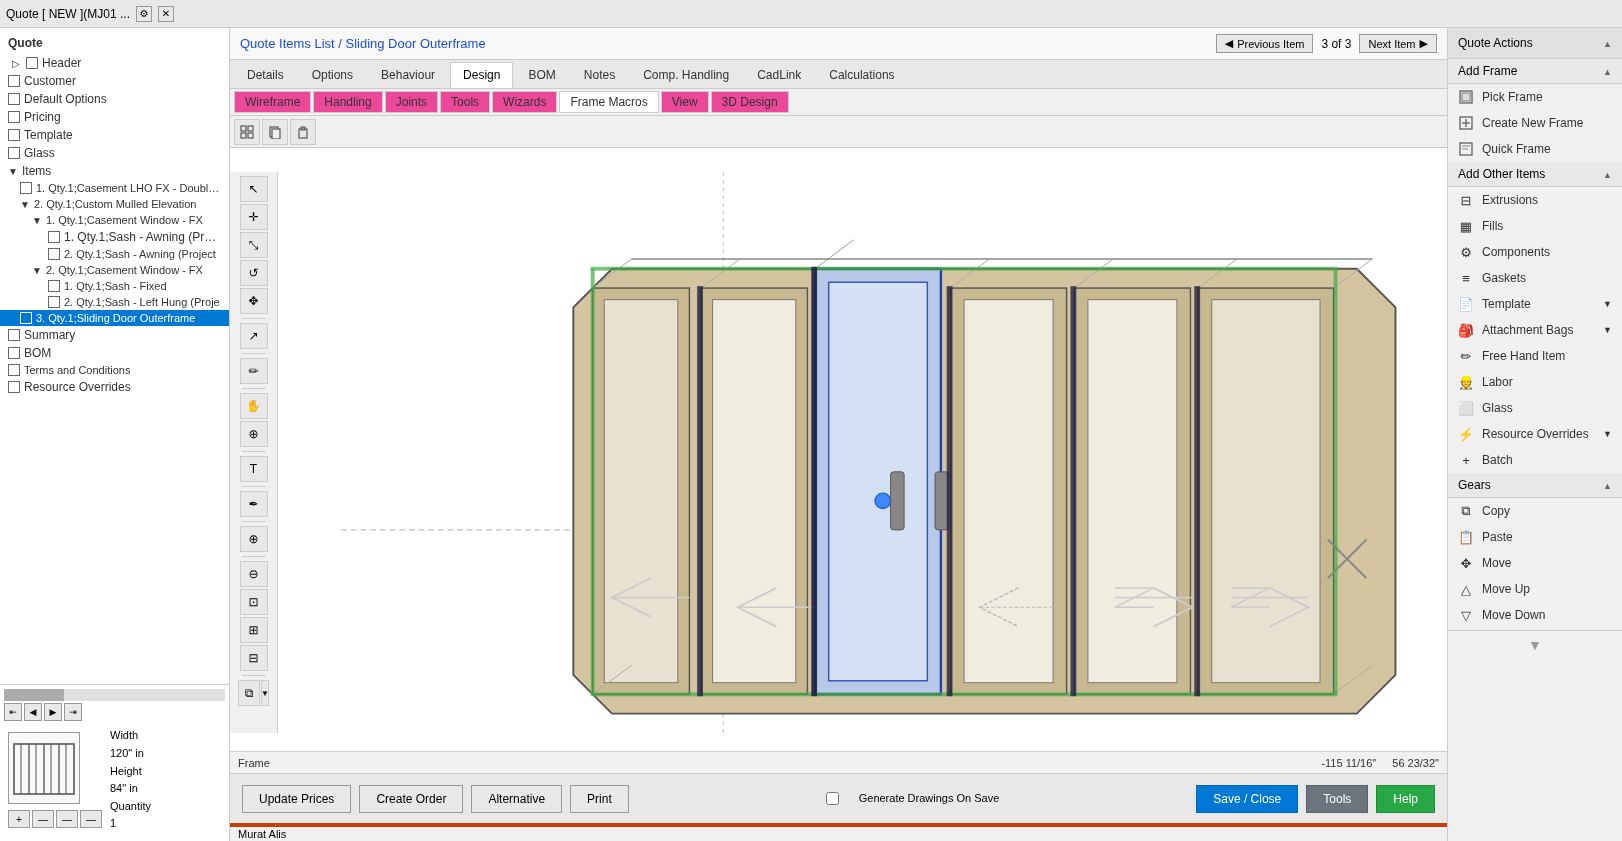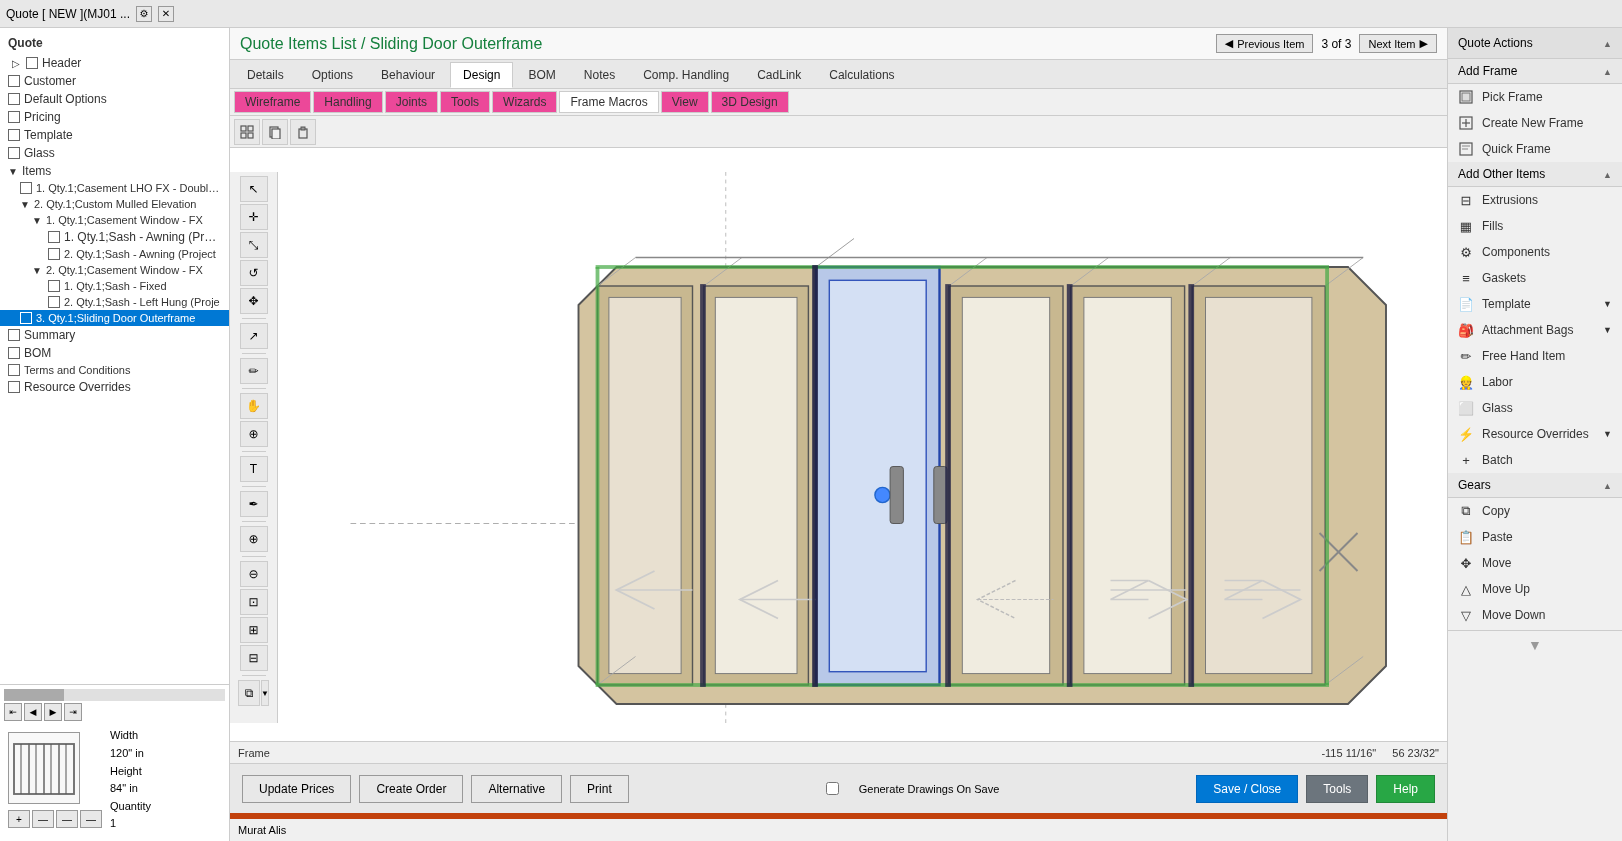--- a/index.html
+++ b/index.html
@@ -45,21 +45,21 @@
     .preview-ctrl { background: #e8e8e8; border: 1px solid #999; width: 22px; height: 18px; font-size: 10px; cursor: pointer; display: flex; align-items: center; justify-content: center; }
 
     
     .center-content { flex: 1; display: flex; flex-direction: column; background: #fff; }
 
     
     .header-bar {
       display: flex; align-items: center; justify-content: space-between;
       padding: 6px 10px; border-bottom: 1px solid #ccc; background: #f8f8f8;
     }
-    .breadcrumb { font-size: 16px; color: #15803d; }
+    .breadcrumb { font-size: 13px; color: #1d4ed8; }
     .nav-controls { display: flex; align-items: center; gap: 8px; font-size: 12px; }
     .nav-btn { background: #e8e8e8; border: 1px solid #999; padding: 2px 8px; cursor: pointer; font-size: 11px; display: flex; align-items: center; gap: 4px; }
 
     
     .tab-bar {
       display: flex; background: #e8e8e8; border-bottom: 1px solid #ccc;
       padding: 0 4px;
     }
     .tab {
       padding: 5px 12px; cursor: pointer; font-size: 12px; color: #333;
@@ -125,42 +125,42 @@
     .bottom-left { display: flex; gap: 8px; align-items: center; }
     .bottom-btn {
       padding: 6px 16px; font-size: 12px; cursor: pointer; border: 1px solid #999;
       background: #e8e8e8;
     }
     .bottom-center { display: flex; align-items: center; gap: 8px; }
     .bottom-right { display: flex; gap: 8px; }
     .btn-primary { background: #0078d4; color: #fff; border: 1px solid #0066bb; }
     .btn-cancel { background: #6c757d; color: #fff; border: 1px solid #5a6268; }
     .btn-help { background: #28a745; color: #fff; border: 1px solid #218838; }
-    .status-bar-bottom { height: 28px; background: #f0f0f0; border-top: 6px solid #c2410c; display: flex; align-items: center; padding: 0 8px; font-size: 11px; }
+    .status-bar-bottom { height: 18px; background: #f0f0f0; border-top: 4px solid #c2410c; display: flex; align-items: center; padding: 0 8px; font-size: 11px; }
 
     
     .right-panel {
       width: 175px; background: #f0f0f0; border-left: 1px solid #ccc;
       display: flex; flex-direction: column; overflow-y: auto;
     }
     .right-section-header {
       display: flex; justify-content: space-between; align-items: center;
       padding: 8px 10px; background: #e0e0e0; border-bottom: 1px solid #ccc;
       font-weight: normal; font-size: 12px; cursor: pointer;
     }
     .right-item {
       display: flex; align-items: center; gap: 8px; padding: 5px 10px;
       cursor: pointer; font-size: 12px; color: #333;
     }
     .right-item-icon { width: 16px; height: 16px; display: flex; align-items: center; justify-content: center; font-size: 13px; flex-shrink: 0; }
     .right-divider { height: 1px; background: #ccc; margin: 2px 0; }
 
     .chevron-up::before { content: '▲'; font-size: 9px; color: #666; }
 
-    .checkbox { display: flex; align-items: center; gap: 20px; font-size: 11px; cursor: pointer; }
+    .checkbox { display: flex; gap: 20px; font-size: 11px; cursor: pointer; }
     .checkbox input { cursor: pointer; }
   </style>
 </head>
 <body>
 
 <div class="title-bar">
   <span>Quote [ NEW ](MJ01 ...</span>
   <button class="title-bar-btn">⚙</button>
   <button class="title-bar-btn">✕</button>
 </div>

